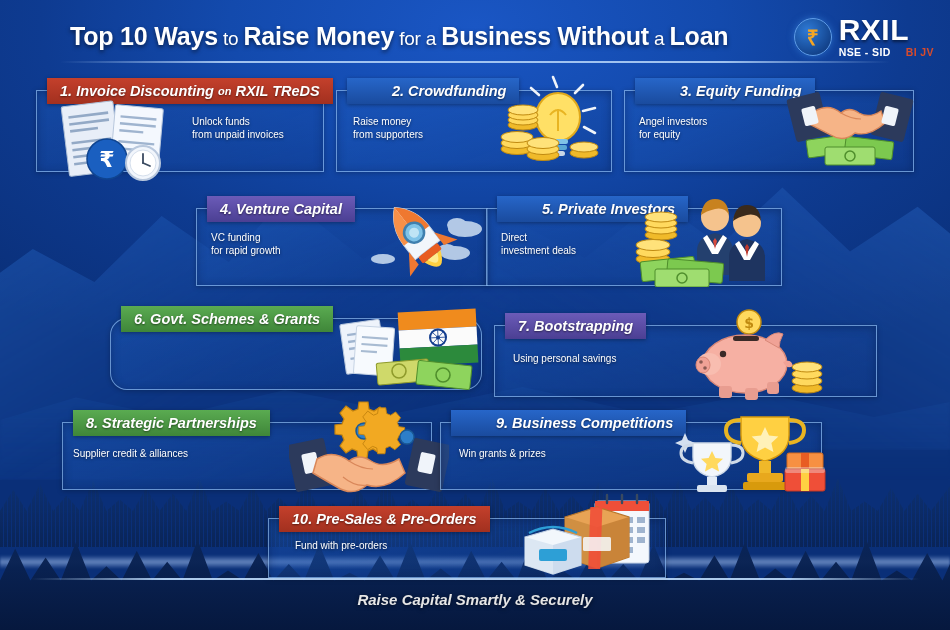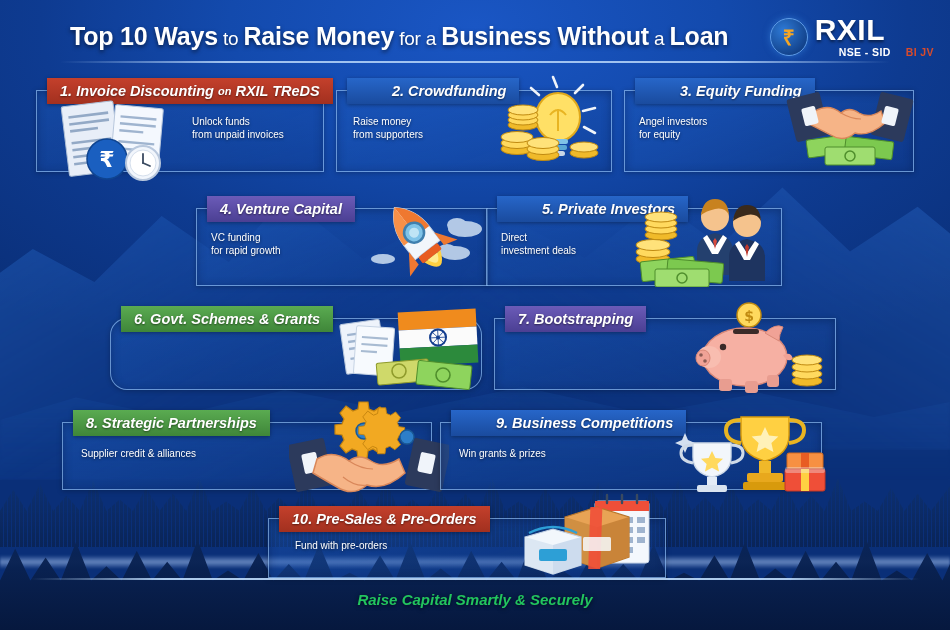--- a/index.html
+++ b/index.html
@@ -98,21 +98,21 @@
   }
   .logo-text { display:flex; flex-direction:column; align-items:flex-start; }
   .logo-main {
     color:#fff; font-size:30px; font-weight:bold; line-height:.92;
     letter-spacing:.5px; text-shadow:0 2px 3px rgba(0,0,0,.5);
   }
   .logo-sub {
     font-size:10.5px; font-weight:bold; letter-spacing:.4px; margin-top:2px;
     white-space:nowrap;
   }
-  .logo-sub .s-nse { color:#ffffff;margin-left:24px; }
+  .logo-sub .s-nse { color:#ffffff; }
   .logo-sub .s-sid { color:#ffffff; }
   .logo-sub .s-bi  { color:#d94b2b;margin-left:15px; }
   .logo-sub .s-jv  { color:#d94b2b; }
   .hdr-rule {
     position:absolute; left:60px; top:61px; width:830px; height:2px;
     background:linear-gradient(90deg, rgba(150,190,245,0), rgba(185,215,250,.85) 20%, rgba(185,215,250,.85) 80%, rgba(150,190,245,0));
   }
 
   
   #cards { position:absolute; inset:0; z-index:6; }
@@ -144,21 +144,21 @@
   .h-purple { background:linear-gradient(180deg,#6b5bb8,#4b3f93); }
   .h-green  { background:linear-gradient(180deg,#5aab51,#3f8639); }
 
   
   #footer-rule {
     position:absolute; left:30px; top:578px; width:890px; height:2px; z-index:7;
     background:linear-gradient(90deg, rgba(150,190,245,0), rgba(190,220,252,.9) 15%, rgba(190,220,252,.9) 85%, rgba(150,190,245,0));
   }
   #footer-text {
     position:absolute; left:0; top:591px; width:950px; z-index:7;
-    text-align:center; color:#22c55e; font-size:15px; font-weight:bold; font-style:italic;
+    text-align:center; color:#e5e5e5; font-size:15px; font-weight:bold; font-style:italic;
     text-shadow:0 1px 4px rgba(0,0,0,.65);
   }
 </style>
 </head>
 <body>
 
 <div id="bg">
   <div class="bg-sky"></div>
   <div class="bg-mountL"></div>
   <div class="bg-mountR"></div>
@@ -409,24 +409,25 @@
         <g transform="translate(0,2)">
           <rect x="48" y="56" width="52" height="22" rx="2" fill="#cfd96a" stroke="#8f9b2c" transform="rotate(-5 74 67)"></rect>
           <circle cx="70" cy="66" r="7" fill="none" stroke="#8f9b2c" stroke-width="1.6"></circle>
           <rect x="88" y="58" width="54" height="24" rx="2" fill="#8ed45d" stroke="#4f8e2c" transform="rotate(6 115 70)"></rect>
           <circle cx="114" cy="70" r="7" fill="none" stroke="#4f8e2c" stroke-width="1.6"></circle>
         </g>
       </svg>
     </div>
   </div>
 
-  <div class="card" style="left:494px; top:318px; width:342px; height:72px;">
+  <div class="card" style="left:494px; top:325px; width:383px; height:72px;">
     <div class="card-hdr h-purple">
       <span>7. Bootstrapping</span>
     </div>
+    <div class="card-body" style="left:18px; top:26px; width:210px;">Using personal savings</div>
     <div class="card-art" style="left:188px; top:-18px; width:150px; height:94px;">
       <svg viewBox="0 0 150 94" width="150" height="94">
         <circle cx="66" cy="14" r="12" fill="#ffd95e" stroke="#c08a10" stroke-width="1.5"></circle>
         <text x="66" y="20" font-size="14" font-weight="bold" fill="#c08a10" text-anchor="middle" font-family="DejaVu Sans">$</text>
         <ellipse cx="62" cy="56" rx="42" ry="29" fill="#f6b0a3" stroke="#d98878" stroke-width="1.4"></ellipse>
         <path d="M82 32 q10 -10 18 -6 q-4 8 -4 14z" fill="#f0a296" stroke="#d98878"></path>
         <ellipse cx="26" cy="56" rx="12" ry="11" fill="#f8bdb0"></ellipse>
         <ellipse cx="20" cy="57" rx="7" ry="8" fill="#f0a296" stroke="#d98878"></ellipse>
         <circle cx="18" cy="54" r="1.8" fill="#8a5a52"></circle>
           <circle cx="22" cy="60" r="1.8" fill="#8a5a52"></circle>
@@ -445,21 +446,21 @@
           <ellipse cx="124" cy="59" rx="15" ry="5" fill="#ffe27a" stroke="#c08a10"></ellipse>
         </g>
       </svg>
     </div>
   </div>
 
   <div class="card" style="left:62px; top:422px; width:370px; height:68px;">
     <div class="card-hdr h-green">
       <span>8. Strategic Partnerships</span>
     </div>
-    <div class="card-body" style="left:18px; top:24px; width:240px;">Supplier credit &amp; alliances</div>
+    <div class="card-body" style="left:10px; top:24px; width:240px;">Supplier credit &amp; alliances</div>
     <div class="card-art" style="left:226px; top:-22px; width:160px; height:100px;">
       <svg viewBox="0 0 160 100" width="160" height="100">
         <g fill="#f2a922" stroke="#c2820e" stroke-width="1.2">
           <path d="M64 10 l5 -2 1 -7 9 0 1 7 5 2 6 -4 6 7 -4 6 2 5 7 1 0 9 -7 1 -2 5 4 6 -7 6 -6 -4 -5 2 -1 7 -9 0 -1 -7 -5 -2 -6 4 -6 -7 4 -6 -2 -5 -7 -1 0 -9 7 -1 2 -5 -4 -6 6 -7z"></path>
         </g>
         <circle cx="75" cy="30" r="8" fill="#2d7ec9" stroke="#1a5894" stroke-width="1.5"></circle>
         <g fill="#f2a922" stroke="#c2820e" stroke-width="1.1" transform="translate(32,6) scale(.82)">
           <path d="M64 10 l5 -2 1 -7 9 0 1 7 5 2 6 -4 6 7 -4 6 2 5 7 1 0 9 -7 1 -2 5 4 6 -7 6 -6 -4 -5 2 -1 7 -9 0 -1 -7 -5 -2 -6 4 -6 -7 4 -6 -2 -5 -7 -1 0 -9 7 -1 2 -5 -4 -6 6 -7z"></path>
         </g>
         <circle cx="118" cy="36" r="7" fill="#2d7ec9" stroke="#1a5894" stroke-width="1.4"></circle>

